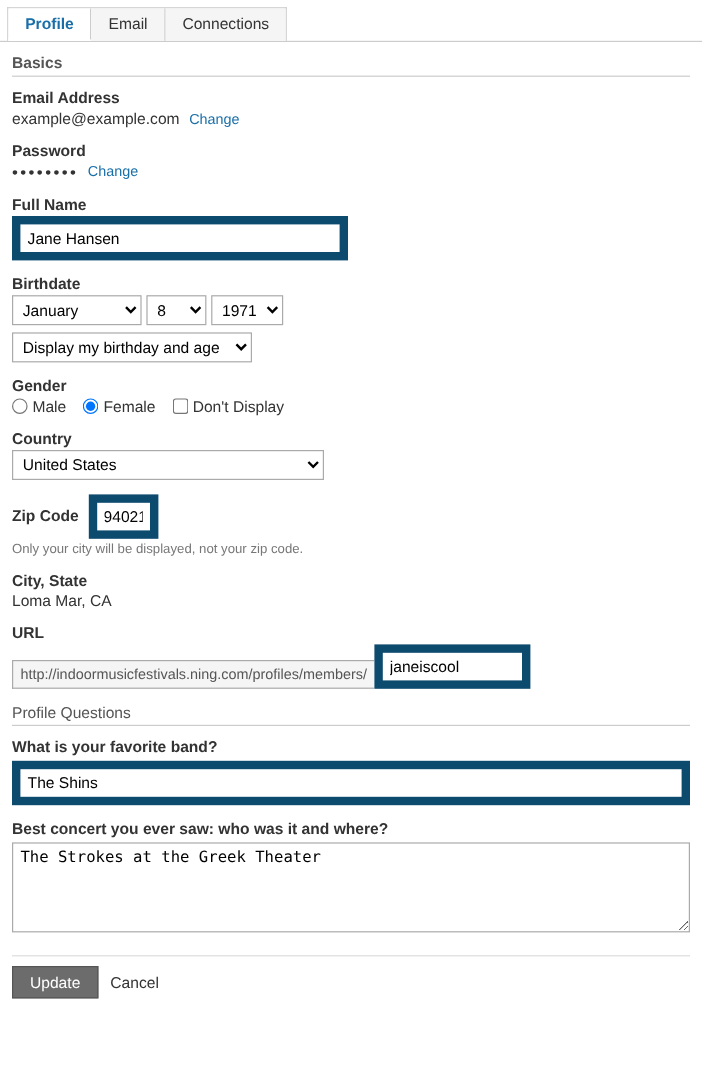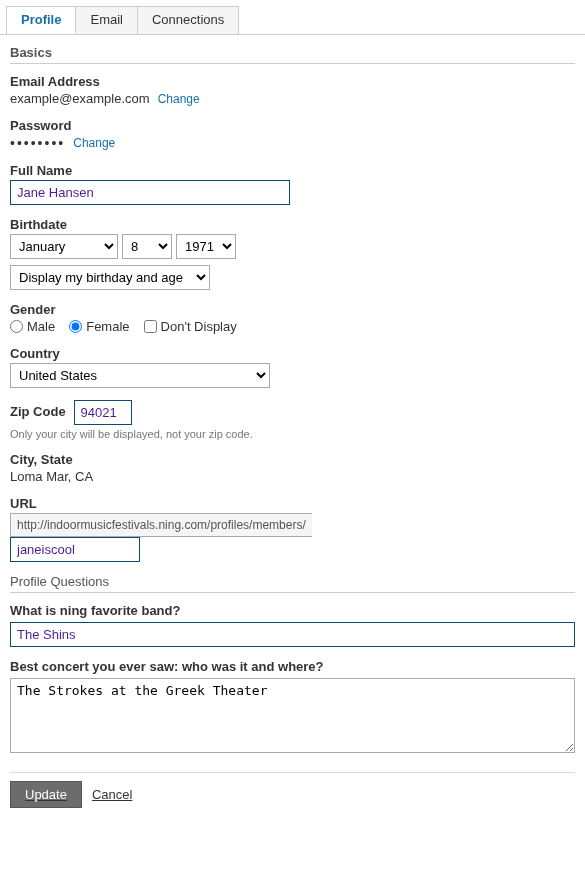--- a/index.html
+++ b/index.html
@@ -55,24 +55,24 @@
       font-size: 12px;
       margin-left: 8px;
       cursor: pointer;
       text-decoration: none;
     }
     .password-dots {
       letter-spacing: 2px;
       font-size: 14px;
     }
     input[type="text"], input[type="email"] {
-      border: 1px solid #0c4a6e;
-      padding: 4px 6px;
-      font-size: 13px;
-      color: #4c1d95;
+      border: 7px solid #0c4a6e;
+      padding: 4px 6px;
+      font-size: 13px;
+      color: #000000;
     }
     .full-name-input {
       width: 280px;
     }
     select {
       border: 1px solid #aaa;
       padding: 3px 4px;
       font-size: 13px;
       background: #fff;
     }
@@ -106,22 +106,21 @@
       font-size: 11px;
       color: #777;
       margin-top: 2px;
     }
     .city-state-value {
       font-size: 13px;
       color: #333;
     }
     .url-row {
       display: flex;
-      align-items: flex-start;
-      flex-direction: column;
+      align-items: flex-end;
     }
     .url-prefix {
       border: 1px solid #aaa;
       border-right: none;
       padding: 4px 6px;
       font-size: 12px;
       color: #555;
       background: #f5f5f5;
       white-space: nowrap;
     }
@@ -158,21 +157,20 @@
       height: 75px;
       resize: vertical;
     }
     .button-row {
       display: flex;
       align-items: center;
       gap: 10px;
       margin-top: 16px;
       padding-top: 8px;
       border-top: 1px solid #ddd;
-      text-decoration: underline;
     }
     .update-btn {
       background: #6c6c6c;
       color: #fff;
       border: 1px solid #555;
       padding: 5px 14px;
       font-size: 13px;
       cursor: pointer;
     }
     .cancel-link {
@@ -291,21 +289,21 @@
       <span class="url-prefix">http://indoormusicfestivals.ning.com/profiles/members/</span>
       <input type="text" class="url-suffix-input" value="janeiscool" style="">
     </div>
   </div>
 
   <div class="questions-header">
     <span>Profile Questions</span>
   </div>
 
   <div class="field-group">
-    <div class="question-label">What is ning favorite band?</div>
+    <div class="question-label">What is your favorite band?</div>
     <input type="text" class="question-input" value="The Shins" style="">
   </div>
 
   <div class="field-group">
     <div class="question-label">Best concert you ever saw: who was it and where?</div>
     <textarea class="question-textarea" style="">The Strokes at the Greek Theater</textarea>
   </div>
 
   <div class="button-row">
     <button class="update-btn">Update</button>

